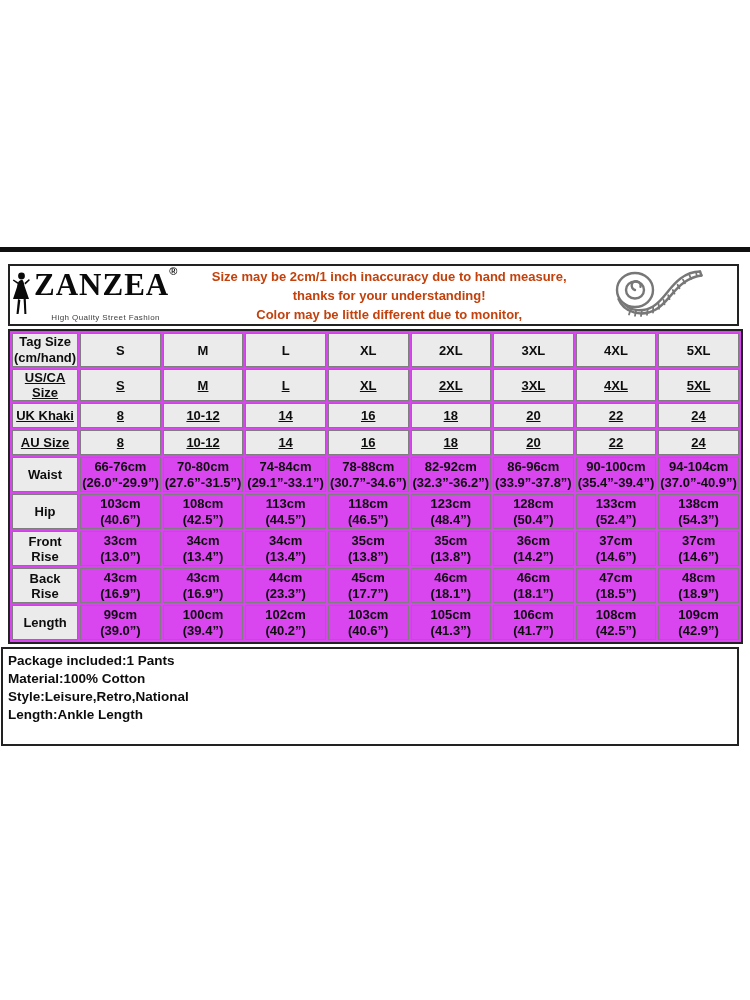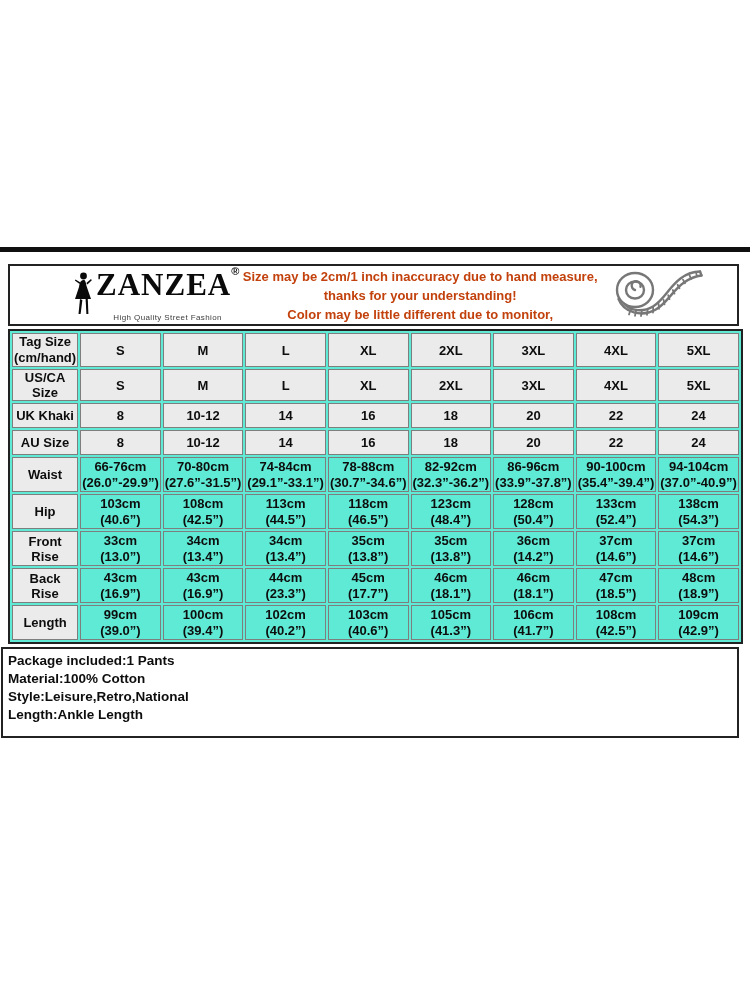--- a/index.html
+++ b/index.html
@@ -4,47 +4,47 @@
 <style>
   html,body { margin:0; padding:0; background:#ffffff; }
   .page { position:relative; width:750px; height:1000px; background:#fff;
           font-family:"Liberation Sans", sans-serif; color:#111; overflow:hidden; }
   .top-bar { position:absolute; left:0; top:247px; width:750px; height:5px; background:#101010; }
   .content { position:absolute; left:8px; top:264px; width:731px; }
 
   
   .header-band { box-sizing:border-box; border:2px solid #222; background:#fff;
                  display:flex; align-items:center; height:62px; }
-  .logo-block { display:flex; align-items:center; padding-left:62px; }
+  .logo-block { display:flex; align-items:center; }
   .logo-figure { width:22px; height:46px; margin-right:2px; }
   .logo-texts { display:flex; flex-direction:column; align-items:center; line-height:1; }
   .brand-row { display:flex; align-items:flex-start; }
   .brand-name { font-family:"Liberation Serif", serif; font-weight:700; font-size:31px;
                 letter-spacing:1px; color:#0a0a0a; transform:scaleY(1.05); }
   .brand-reg { font-size:11px; font-weight:700; margin-top:-2px; }
   .brand-tagline { font-size:8px; color:#3c3c3c; letter-spacing:0.4px; margin-top:15px;
                    white-space:nowrap; }
   .notice { flex:1; text-align:center; font-weight:700; font-size:13px; line-height:19px; color:#c2410c; }
   .tape-wrap { width:108px; margin-right:28px; flex:none; }
 
   
   table.size-table { width:100%; border-collapse:separate; border-spacing:2px;
-                     box-sizing:border-box; border:2px solid #222; background:#5eead4; margin-top:3px; }
+                     box-sizing:border-box; border:2px solid #222; background:#d946ef; margin-top:3px; }
   table.size-table td { border:1px solid #7e7e7e; text-align:center; vertical-align:middle;
                         font-weight:700; font-size:13px; color:#0d0d0d; padding:0 1px; }
   td.label-cell { background:#ebebeb; }
   tr.gray-row td { background:#ebebeb; }
   tr.r-tag td { height:32px; }
-  tr.r-single td { height:23px; }
+  tr.r-single td { height:23px;text-decoration:underline; }
   tr.r-measure td { height:33px; }
   .two-line div { line-height:16px; }
 
   
   .footer-box { box-sizing:border-box; margin:3px 0 0 -7px; width:738px;
-                border:2px solid #222; background:#fff; padding:3px 5px 12px 5px; }
+                border:2px solid #222; background:#fff; padding:3px 5px 20px 5px; }
   .footer-box div { font-weight:700; font-size:13.5px; line-height:18px; color:#0d0d0d; }
 </style>
 </head>
 <body>
 
 <div class="page">
   <div class="top-bar"></div>
 
   <div class="content">
 

